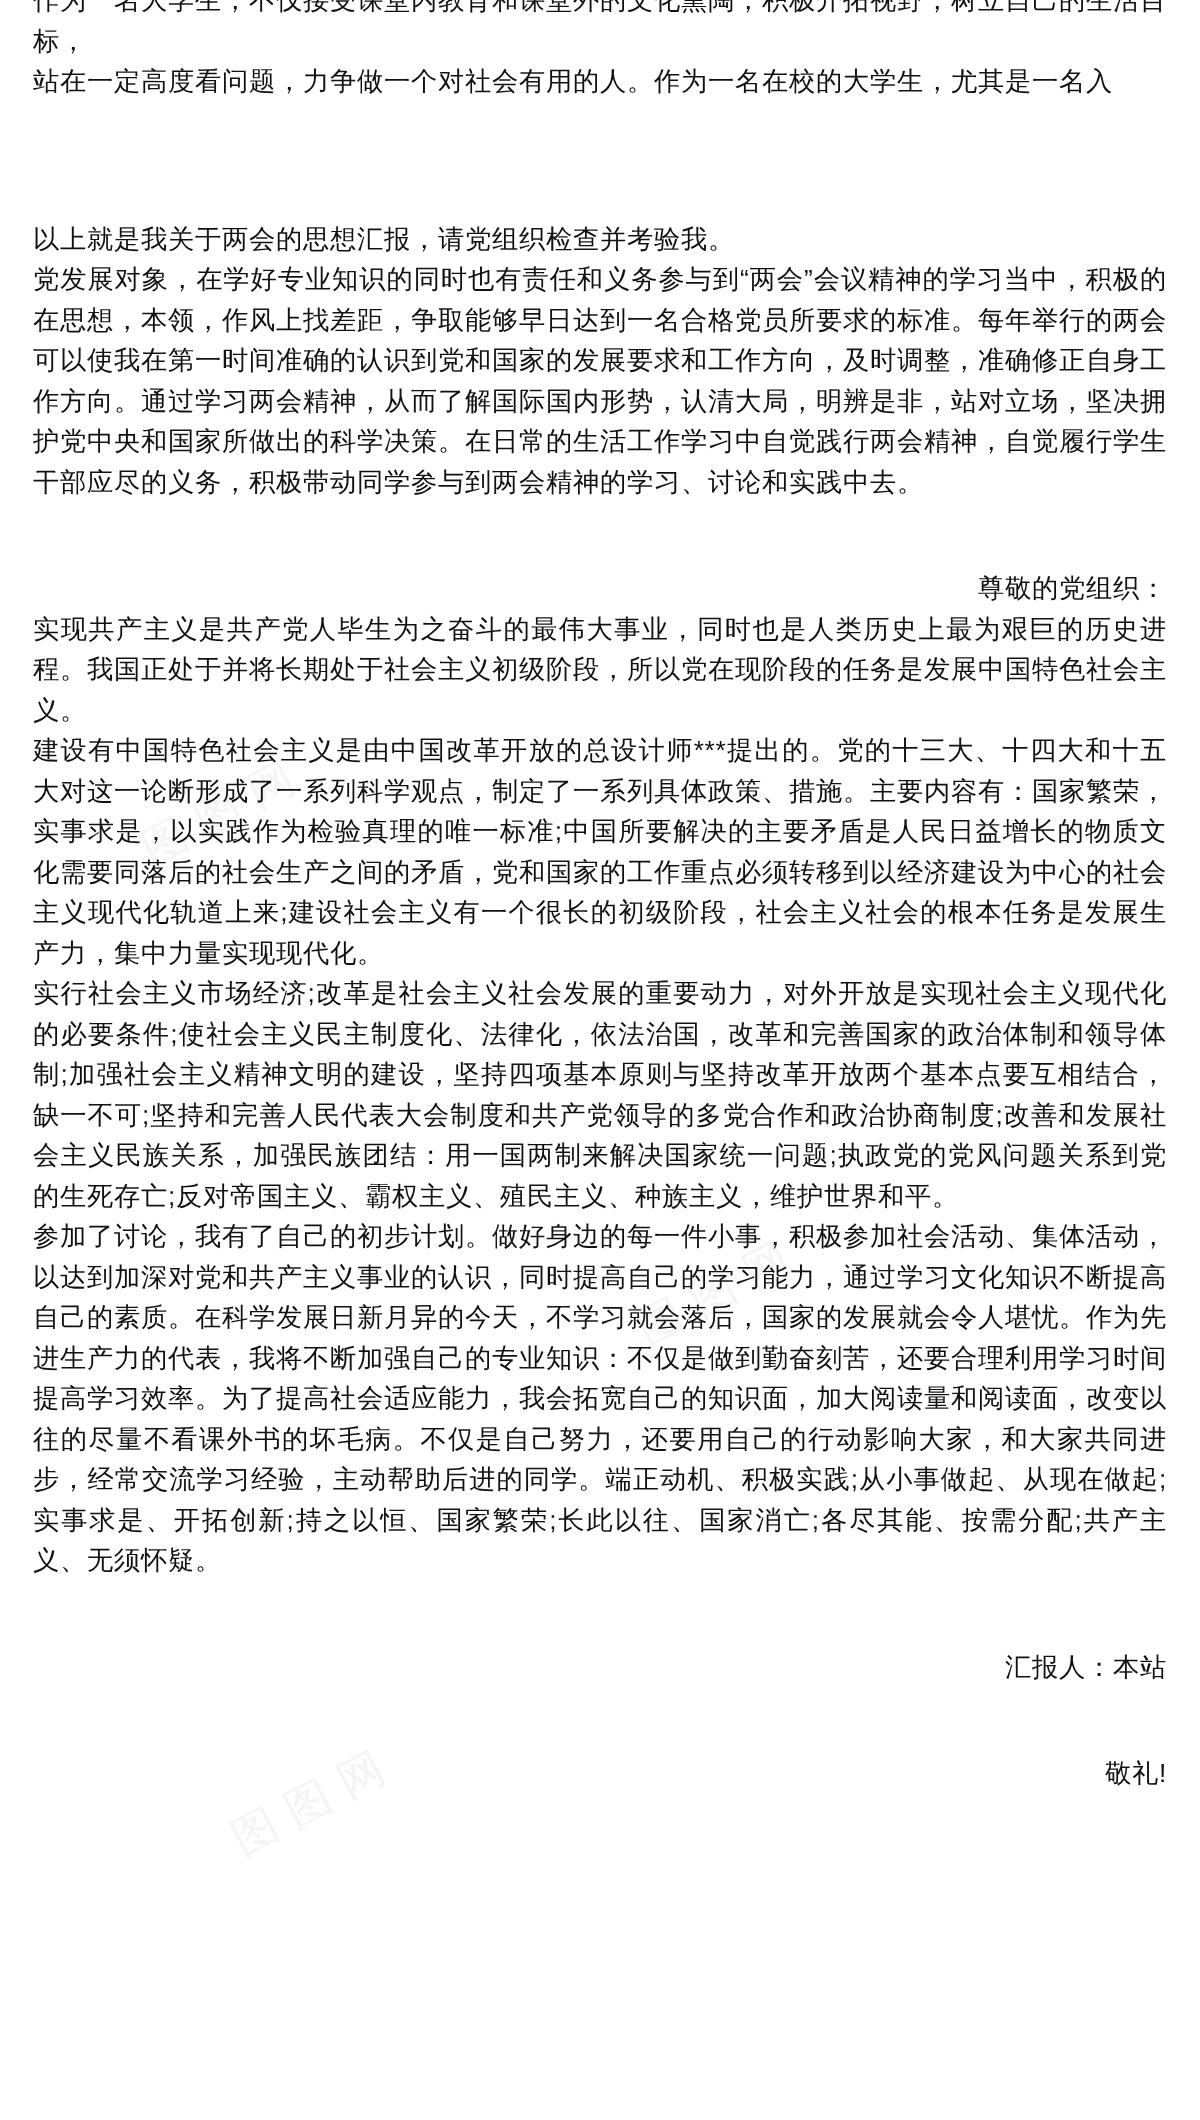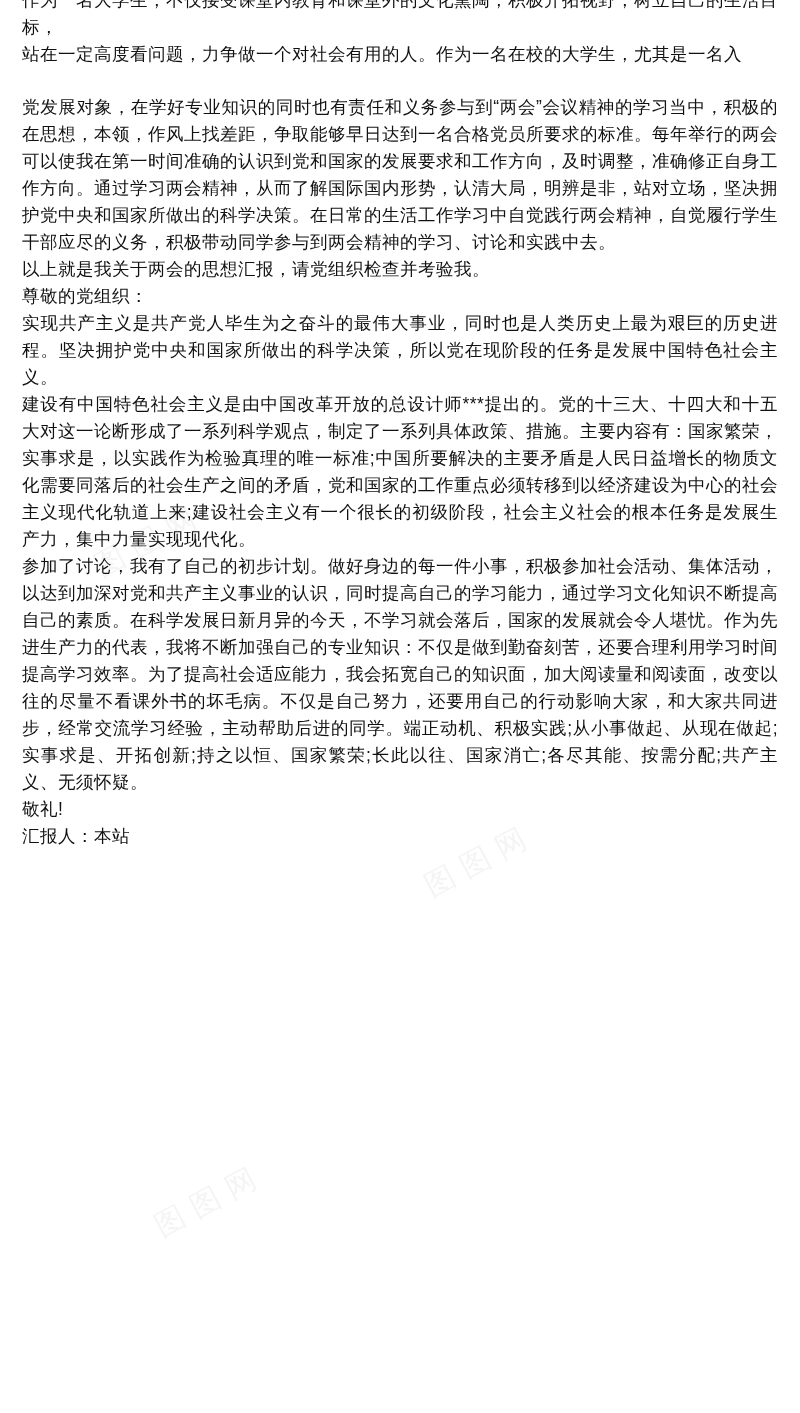--- a/index.html
+++ b/index.html
@@ -31,24 +31,25 @@
     text-justify: inter-ideograph;
     letter-spacing: 0.5px;
     word-break: break-all;
   }
   
   .doc p.clipped-top {
     margin-top: -13px;
   }
   
   .doc p.gap-after {
-    margin-bottom: 26px;
+    margin-bottom: 78px;
   }
   .doc p.plain {
-    text-align: left;
+    text-align: right;
+    margin-top: 44px;
   }
   
   .watermark {
     position: absolute;
     z-index: 1;
     color: #9aa0a6;
     opacity: 0.10;
     font-size: 30px;
     letter-spacing: 10px;
     transform: rotate(-28deg);
@@ -65,23 +66,24 @@
 
 <div class="page">
 
   <div class="watermark wm-1">图图网</div>
   <div class="watermark wm-2">图图网</div>
   <div class="watermark wm-3">图图网</div>
 
   <div class="doc">
     <p class="clipped-top">作为一名大学生，不仅接受课堂内教育和课堂外的文化熏陶，积极开拓视野，树立自己的生活目标，</p>
     <p class="gap-after">站在一定高度看问题，力争做一个对社会有用的人。作为一名在校的大学生，尤其是一名入</p>
+    <p>以上就是我关于两会的思想汇报，请党组织检查并考验我。</p>
     <p>党发展对象，在学好专业知识的同时也有责任和义务参与到“两会”会议精神的学习当中，积极的在思想，本领，作风上找差距，争取能够早日达到一名合格党员所要求的标准。每年举行的两会可以使我在第一时间准确的认识到党和国家的发展要求和工作方向，及时调整，准确修正自身工作方向。通过学习两会精神，从而了解国际国内形势，认清大局，明辨是非，站对立场，坚决拥护党中央和国家所做出的科学决策。在日常的生活工作学习中自觉践行两会精神，自觉履行学生干部应尽的义务，积极带动同学参与到两会精神的学习、讨论和实践中去。</p>
-    <p>以上就是我关于两会的思想汇报，请党组织检查并考验我。</p>
     <p class="plain">尊敬的党组织：</p>
-    <p>实现共产主义是共产党人毕生为之奋斗的最伟大事业，同时也是人类历史上最为艰巨的历史进程。坚决拥护党中央和国家所做出的科学决策，所以党在现阶段的任务是发展中国特色社会主义。</p>
+    <p>实现共产主义是共产党人毕生为之奋斗的最伟大事业，同时也是人类历史上最为艰巨的历史进程。我国正处于并将长期处于社会主义初级阶段，所以党在现阶段的任务是发展中国特色社会主义。</p>
     <p>建设有中国特色社会主义是由中国改革开放的总设计师***提出的。党的十三大、十四大和十五大对这一论断形成了一系列科学观点，制定了一系列具体政策、措施。主要内容有：国家繁荣，实事求是，以实践作为检验真理的唯一标准;中国所要解决的主要矛盾是人民日益增长的物质文化需要同落后的社会生产之间的矛盾，党和国家的工作重点必须转移到以经济建设为中心的社会主义现代化轨道上来;建设社会主义有一个很长的初级阶段，社会主义社会的根本任务是发展生产力，集中力量实现现代化。</p>
+    <p>实行社会主义市场经济;改革是社会主义社会发展的重要动力，对外开放是实现社会主义现代化的必要条件;使社会主义民主制度化、法律化，依法治国，改革和完善国家的政治体制和领导体制;加强社会主义精神文明的建设，坚持四项基本原则与坚持改革开放两个基本点要互相结合，缺一不可;坚持和完善人民代表大会制度和共产党领导的多党合作和政治协商制度;改善和发展社会主义民族关系，加强民族团结：用一国两制来解决国家统一问题;执政党的党风问题关系到党的生死存亡;反对帝国主义、霸权主义、殖民主义、种族主义，维护世界和平。</p>
     <p>参加了讨论，我有了自己的初步计划。做好身边的每一件小事，积极参加社会活动、集体活动，以达到加深对党和共产主义事业的认识，同时提高自己的学习能力，通过学习文化知识不断提高自己的素质。在科学发展日新月异的今天，不学习就会落后，国家的发展就会令人堪忧。作为先进生产力的代表，我将不断加强自己的专业知识：不仅是做到勤奋刻苦，还要合理利用学习时间提高学习效率。为了提高社会适应能力，我会拓宽自己的知识面，加大阅读量和阅读面，改变以往的尽量不看课外书的坏毛病。不仅是自己努力，还要用自己的行动影响大家，和大家共同进步，经常交流学习经验，主动帮助后进的同学。端正动机、积极实践;从小事做起、从现在做起;实事求是、开拓创新;持之以恒、国家繁荣;长此以往、国家消亡;各尽其能、按需分配;共产主义、无须怀疑。</p>
+    <p class="plain">汇报人：本站</p>
     <p class="plain">敬礼!</p>
-    <p class="plain">汇报人：本站</p>
   </div>
 
 </div>
 
 </body></html>

